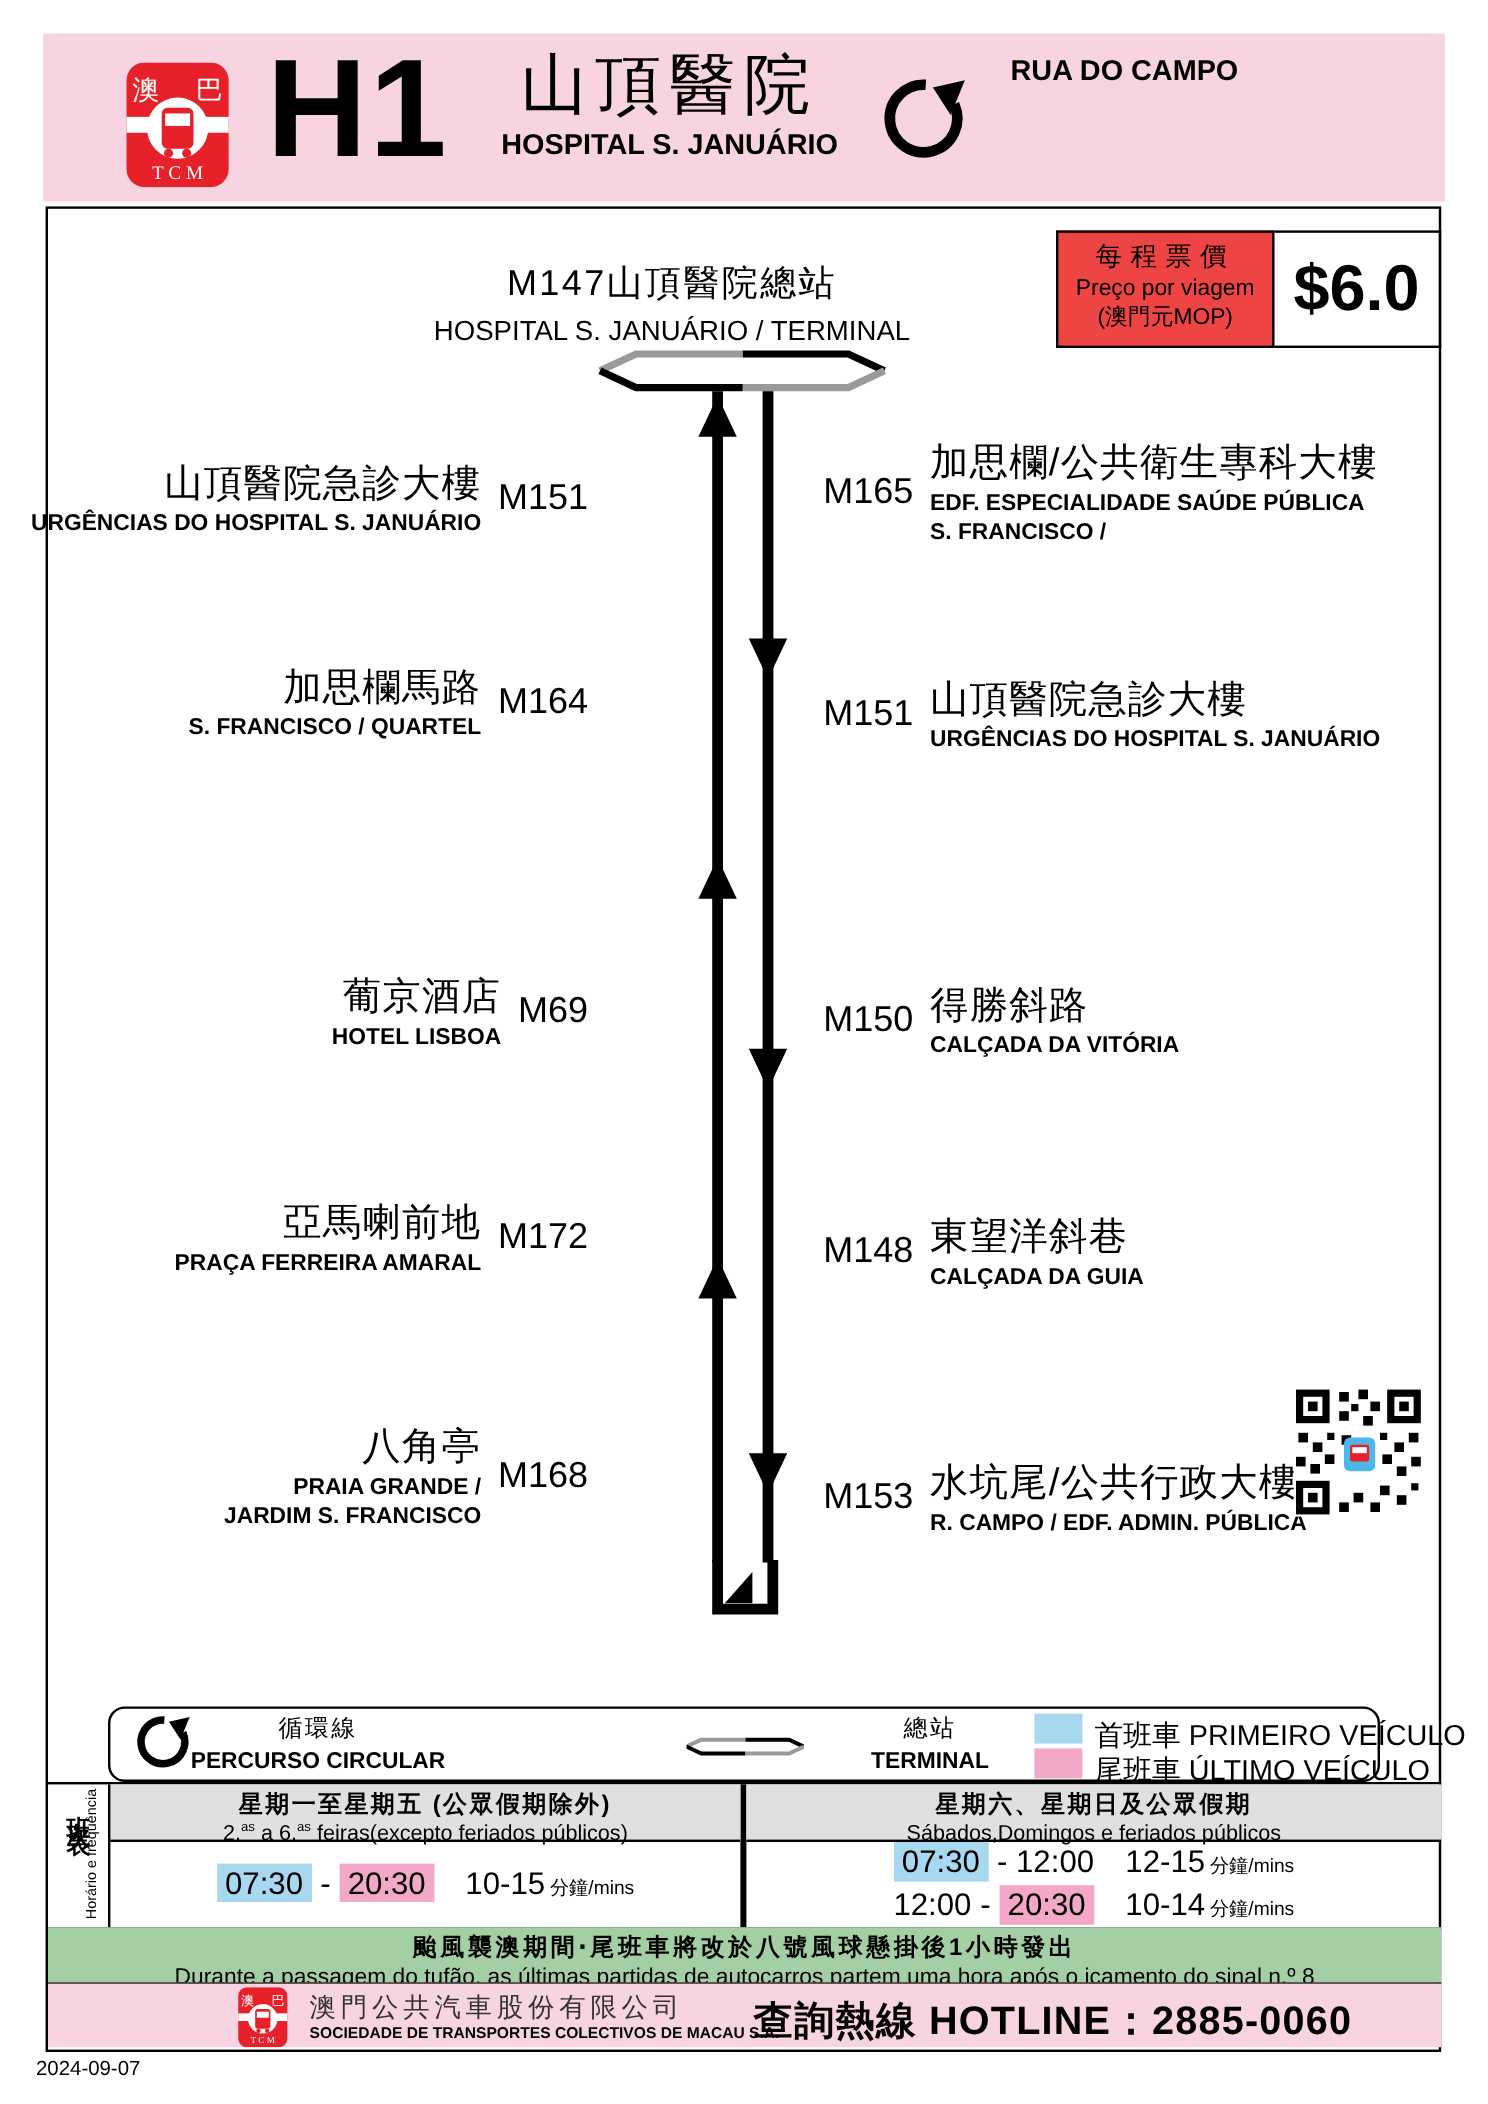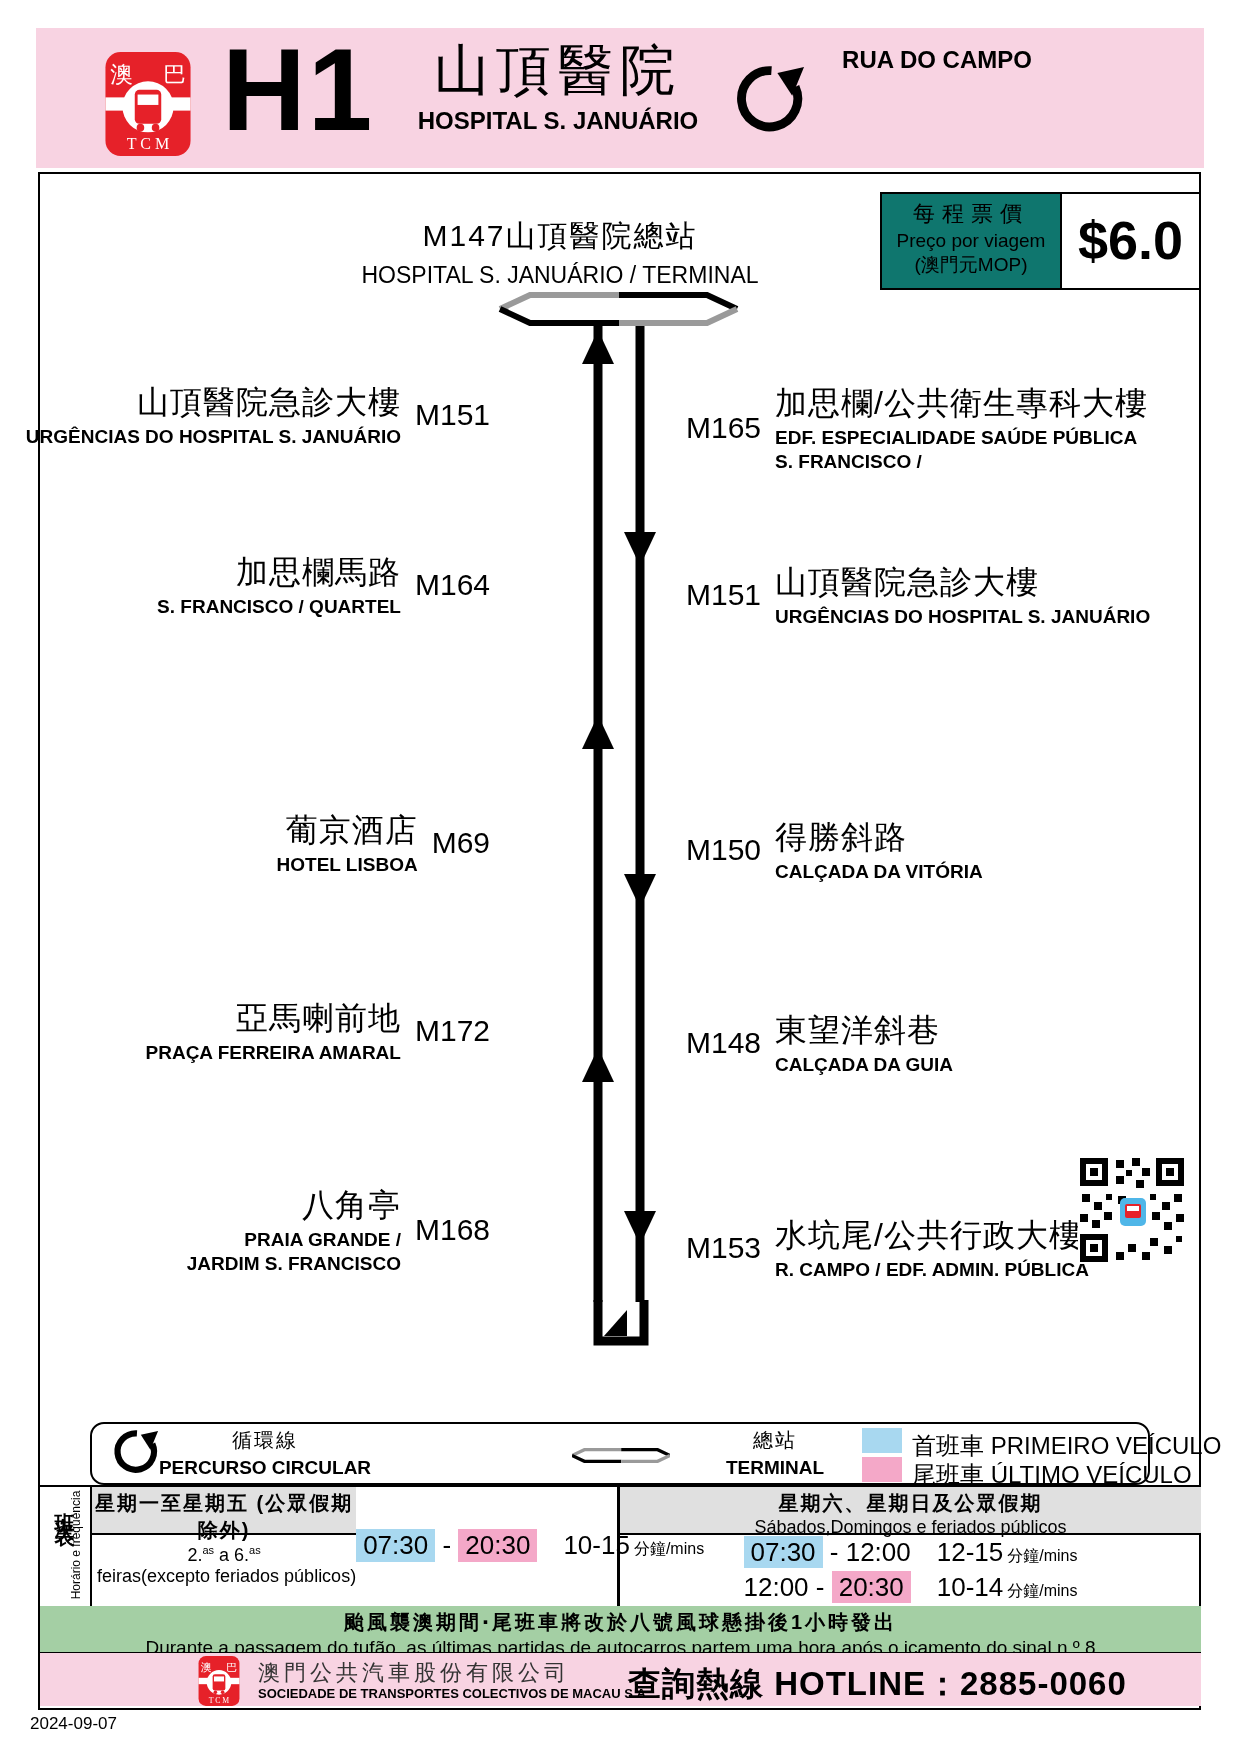--- a/index.html
+++ b/index.html
@@ -9,21 +9,21 @@
 
   
   .header{left:36px;top:28px;width:1168px;height:140px;background:#F8D3E2;}
   .route-no{left:222px;top:32px;font-size:116px;font-weight:bold;line-height:1;letter-spacing:2px;}
   .orig{left:408px;top:40px;width:300px;text-align:center;}
   .dest{left:812px;top:40px;width:250px;text-align:center;}
   .end-zh{font-size:55px;letter-spacing:7px;line-height:1.1;white-space:nowrap;}
   .end-pt{font-size:24px;font-weight:bold;margin-top:6px;white-space:nowrap;}
 
   
-  .fare-label{left:880px;top:192px;width:182px;height:98px;background:#0f766e;border:2px solid #000;
+  .fare-label{left:880px;top:192px;width:182px;height:98px;background:#ef4444;border:2px solid #000;
               text-align:center;line-height:1.3;padding-top:6px;box-sizing:border-box;}
   .fare-zh{font-size:22px;letter-spacing:7px;}
   .fare-pt{font-size:19px;}
   .fare-amt{left:1062px;top:192px;width:139px;height:98px;border:2px solid #000;border-left:none;
             box-sizing:border-box;text-align:center;line-height:92px;font-size:54px;font-weight:600;}
 
   
   .term{left:300px;top:216px;width:520px;text-align:center;}
   .term-zh{font-size:30px;letter-spacing:2px;}
   .term-pt{font-size:23px;font-weight:400;margin-top:5px;}
@@ -51,21 +51,21 @@
   .sw-first{left:862px;top:1428px;background:#A8D8F0;}
   .sw-last{left:862px;top:1457px;background:#F4A8C8;}
   .leg-line{font-size:24px;white-space:nowrap;text-align:center;}
   .leg-first{left:912px;top:1430px;}
   .leg-last{left:912px;top:1459px;}
 
   
   .table{left:40px;top:1485px;width:1161px;height:119px;border-top:2px solid #000;border-bottom:2px solid #000;
          display:flex;box-sizing:content-box;}
   .tside{width:50px;border-right:2px solid #000;position:relative;}
-  .tcol1{width:525px;border-right:3px solid #000000;display:flex;flex-direction:row;}
+  .tcol1{width:525px;border-right:5px solid #000000;display:flex;flex-direction:column;}
   .tcol2{flex:1;display:flex;flex-direction:column;}
   .thead{height:48px;background:#E0E0E0;border-bottom:2px solid #000;text-align:center;padding-top:3px;box-sizing:border-box;}
   .tbody{flex:1;display:flex;flex-direction:column;justify-content:center;align-items:center;}
   .th-zh{font-size:20px;font-weight:bold;letter-spacing:2px;}
   .th-pt{font-size:18px;}
   .sup{font-size:11px;}
   .side-zh{position:absolute;left:12px;top:10px;writing-mode:vertical-rl;font-size:20px;font-weight:bold;letter-spacing:7px;}
   .side-pt{position:absolute;left:36px;top:58px;transform:translate(-50%,-50%) rotate(-90deg);font-size:12px;white-space:nowrap;}
   .sched-line{font-size:26px;white-space:nowrap;line-height:30px;}
   .hl{display:inline-block;padding:2px 7px;line-height:1.1;}
@@ -196,21 +196,21 @@
   </div>
   <div class="abs stop stop-l" style="top:1180px;height:100px;">
     <div class="stop-text">
       <div class="zh">八角亭</div>
       <div class="pt">PRAIA GRANDE /</div>
       <div class="pt">JARDIM S. FRANCISCO</div>
     </div>
     <div class="code">M168</div>
   </div>
 
-  <div class="abs stop stop-r" style="top:378px;height:100px;">
+  <div class="abs stop stop-r" style="top:360px;height:100px;">
     <div class="code">M165</div>
     <div class="stop-text">
       <div class="zh">加思欄/公共衛生專科大樓</div>
       <div class="pt">EDF. ESPECIALIDADE SAÚDE PÚBLICA</div>
       <div class="pt">S. FRANCISCO /</div>
     </div>
   </div>
   <div class="abs stop stop-r" style="top:560px;height:70px;">
     <div class="code">M151</div>
     <div class="stop-text">

